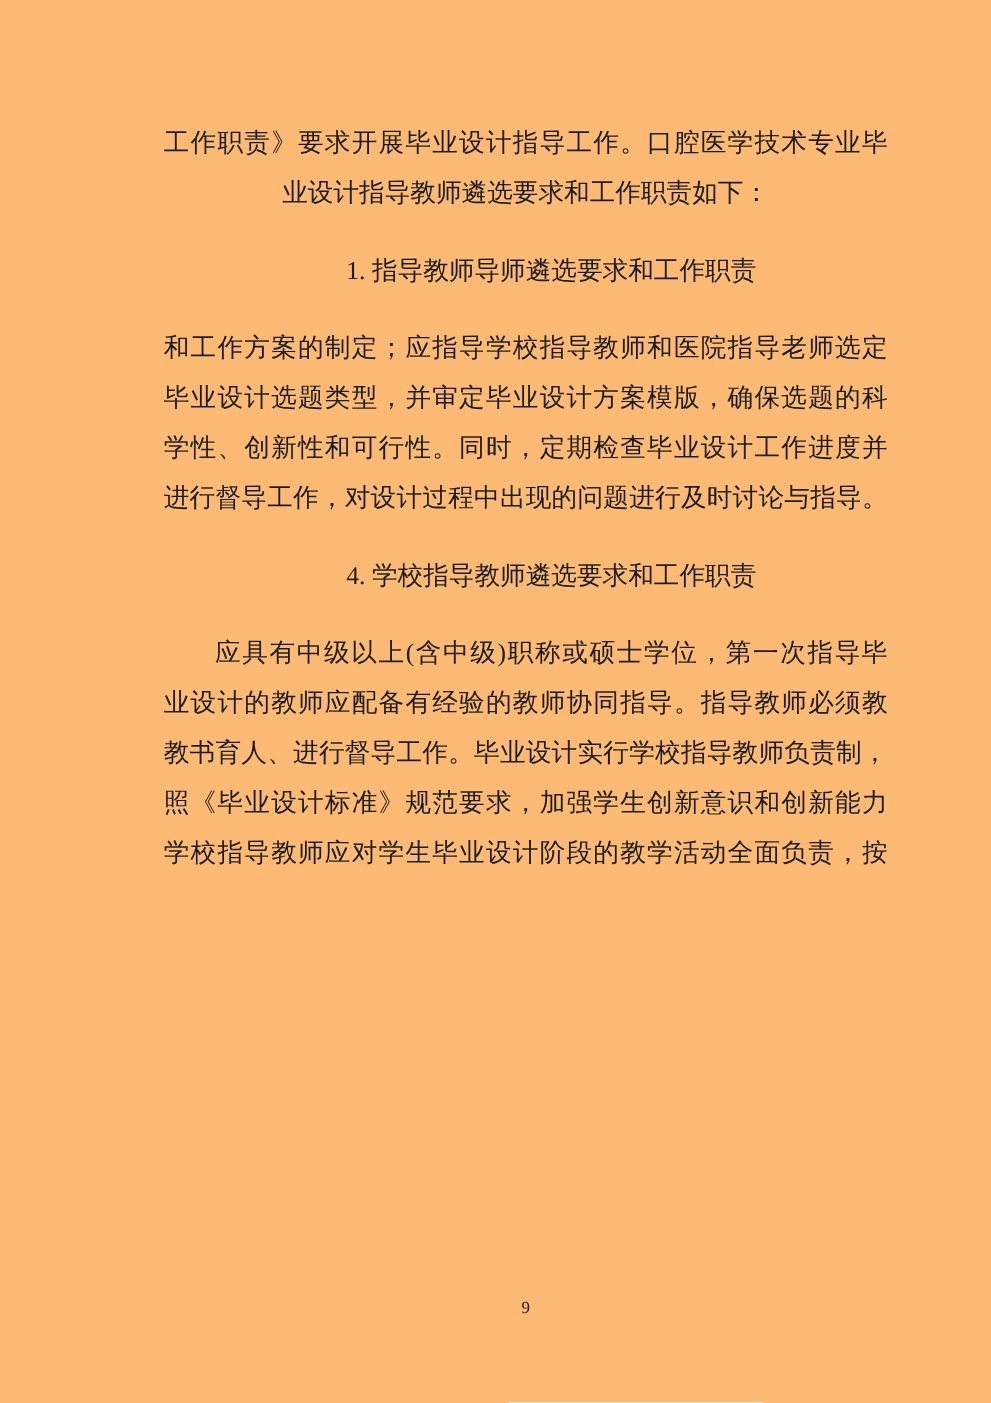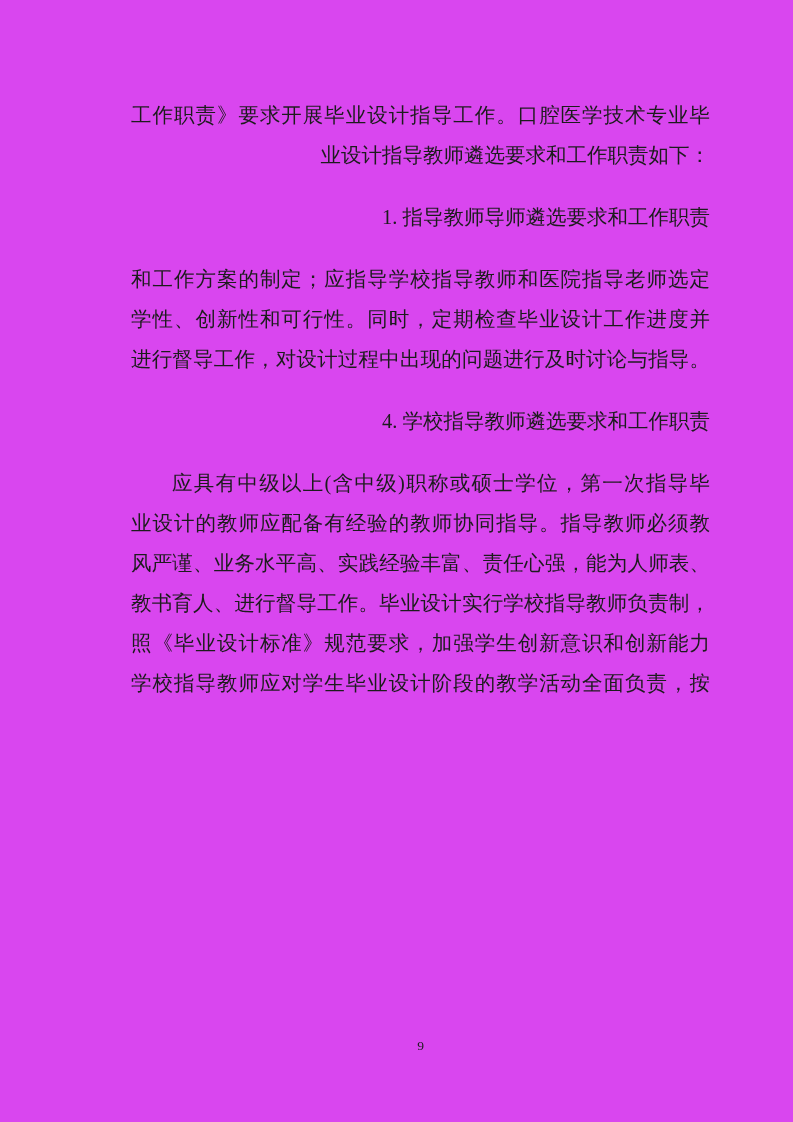--- a/index.html
+++ b/index.html
@@ -4,21 +4,21 @@
 <style>
   html, body {
     margin: 0;
     padding: 0;
     background: #ffffff;
   }
   .page {
     position: relative;
     width: 793px;
     height: 1122px;
-    background: #d946ef;
+    background: #fdba74;
     overflow: hidden;
     font-family: "Liberation Serif", "DejaVu Serif", serif;
     color: #1c1c1c;
   }
   .content {
     position: absolute;
     left: 131px;
     top: 95px;
     width: 579px;
   }
@@ -27,21 +27,21 @@
   }
   .para:last-child {
     margin-bottom: 0;
   }
   .line {
     font-size: 20.5px;
     line-height: 40px;
     height: 40px;
     white-space: normal;
     overflow: visible;
-    text-align: right;
+    text-align: center;
     letter-spacing: 0;
   }
   
   .jl {
     text-align: justify;
     text-align-last: justify;
     text-justify: inter-character;
   }
   
   .indent {
@@ -72,32 +72,32 @@
       <div class="line">业设计指导教师遴选要求和工作职责如下：</div>
     </div>
 
     <div class="para">
       <div class="line indent">1. 指导教师导师遴选要求和工作职责</div>
     </div>
 
 
     <div class="para">
       <div class="line jl">和工作方案的制定；应指导学校指导教师和医院指导老师选定</div>
+      <div class="line jl">毕业设计选题类型，并审定毕业设计方案模版，确保选题的科</div>
       <div class="line jl">学性、创新性和可行性。同时，定期检查毕业设计工作进度并</div>
       <div class="line jl">进行督导工作，对设计过程中出现的问题进行及时讨论与指导。</div>
     </div>
 
     <div class="para">
       <div class="line indent">4. 学校指导教师遴选要求和工作职责</div>
     </div>
 
     <div class="para">
       <div class="line jl indent">应具有中级以上(含中级)职称或硕士学位，第一次指导毕</div>
       <div class="line jl">业设计的教师应配备有经验的教师协同指导。指导教师必须教</div>
-      <div class="line jl">风严谨、业务水平高、实践经验丰富、责任心强，能为人师表、</div>
       <div class="line jl">教书育人、进行督导工作。毕业设计实行学校指导教师负责制，</div>
       <div class="line jl">照《毕业设计标准》规范要求，加强学生创新意识和创新能力</div>
       <div class="line jl">学校指导教师应对学生毕业设计阶段的教学活动全面负责，按</div>
     </div>
 
   </div>
 
   <div class="pageno">9</div>
 </div>
 

